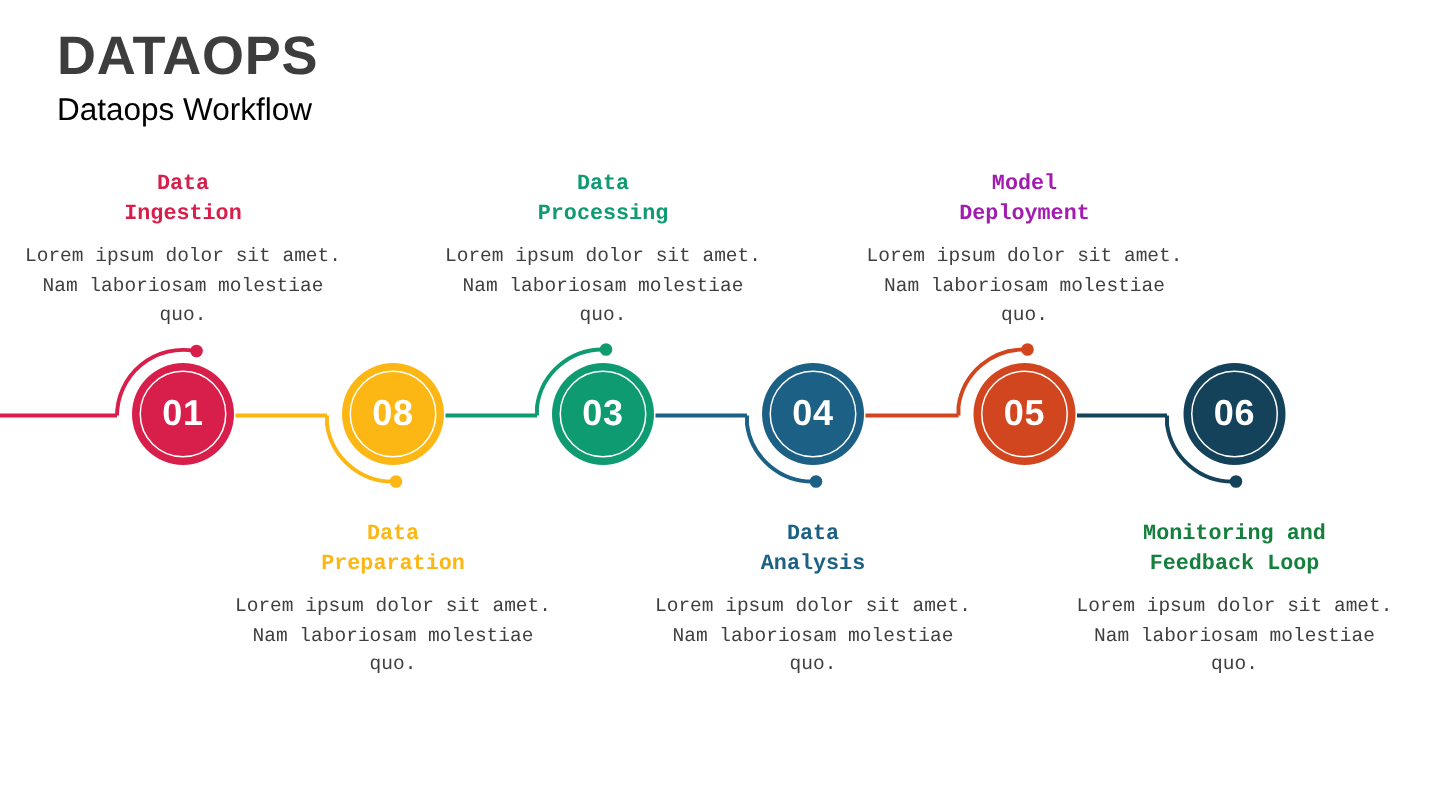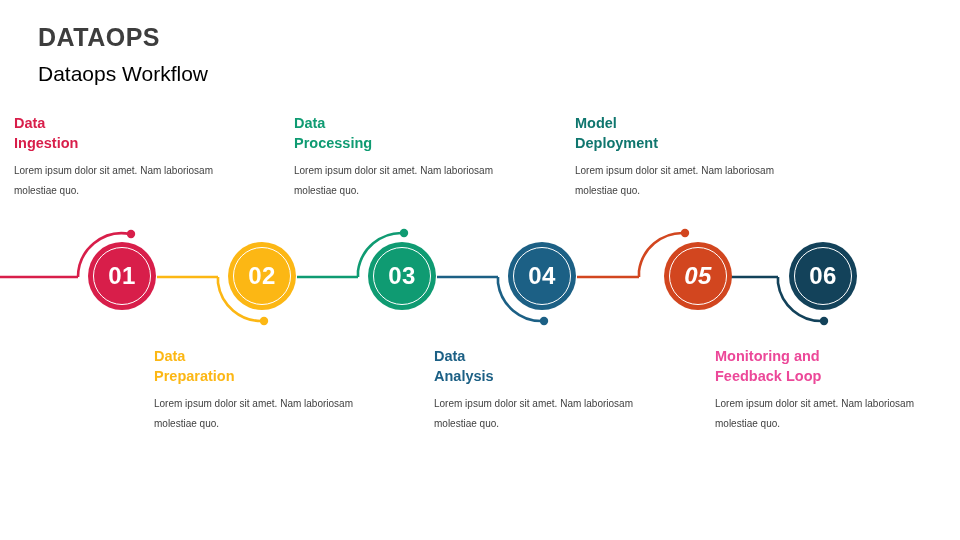--- a/index.html
+++ b/index.html
@@ -16,21 +16,21 @@
     -webkit-font-smoothing: antialiased;
   }
 
   
   #slide-header {
     position: absolute;
     left: 38px;
     top: 16px;
   }
   #slide-title {
-    font-size: 25px;
+    font-size: 36px;
     font-weight: bold;
     color: #3d3d3d;
     letter-spacing: 0.5px;
     line-height: 42px;
     margin: 0;
   }
   #slide-subtitle {
     font-size: 21px;
     font-weight: normal;
     color: #000000;
@@ -86,31 +86,32 @@
     color: #ffffff;
     font-size: 24px;
     font-weight: bold;
     letter-spacing: 0.5px;
   }
 
   
   .step-text {
     position: absolute;
     width: 216px;
-    text-align: left;
+    text-align: center;
+    font-family: Liberation Mono, monospace;
   }
   .step-text .step-title {
     font-size: 14.5px;
     font-weight: bold;
     line-height: 20px;
     margin: 0 0 8px 0;
     white-space: pre-line;
   }
   .step-text .step-desc {
-    font-size: 10px;
+    font-size: 13px;
     line-height: 19.5px;
     color: #3f3f3f;
     margin: 0;
   }
   .step-text.above { }
   .step-text.below { }
 </style>
 </head>
 <body style="background: rgb(255, 255, 255);">
 
@@ -161,21 +162,21 @@
   </div>
   <div class="step-text above" style="left:14px; top:113px;">
     <p class="step-title" style="color: rgb(216, 30, 74);">Data
 Ingestion</p>
     <p class="step-desc" style="color: rgb(63, 63, 63);">Lorem ipsum dolor sit amet. Nam laboriosam molestiae quo.</p>
   </div>
 
   <div class="step-node" style="left:228px;">
     <div class="node-disc" style="background: rgb(252, 183, 20);"></div>
     <div class="node-ring"></div>
-    <div class="node-number">02</div>
+    <div class="node-number">08</div>
   </div>
   <div class="step-text below" style="left:154px; top:346px;">
     <p class="step-title" style="color: rgb(252, 183, 20);">Data
 Preparation</p>
     <p class="step-desc" style="color: rgb(63, 63, 63);">Lorem ipsum dolor sit amet. Nam laboriosam molestiae quo.</p>
   </div>
 
   <div class="step-node" style="left:368px;">
     <div class="node-disc" style="background: rgb(15, 155, 114);"></div>
     <div class="node-ring"></div>
@@ -191,35 +192,35 @@
     <div class="node-disc" style="background: rgb(28, 96, 133);"></div>
     <div class="node-ring"></div>
     <div class="node-number">04</div>
   </div>
   <div class="step-text below" style="left:434px; top:346px;">
     <p class="step-title" style="color: rgb(28, 96, 133);">Data
 Analysis</p>
     <p class="step-desc" style="color: rgb(63, 63, 63);">Lorem ipsum dolor sit amet. Nam laboriosam molestiae quo.</p>
   </div>
 
-  <div class="step-node" style="left:664px;font-style:italic;">
+  <div class="step-node" style="left:649px;">
     <div class="node-disc" style="background: rgb(210, 70, 31);"></div>
     <div class="node-ring"></div>
     <div class="node-number">05</div>
   </div>
   <div class="step-text above" style="left:575px; top:113px;">
-    <p class="step-title" style="color: #0f766e;">Model
+    <p class="step-title" style="color: #a21caf;">Model
 Deployment</p>
     <p class="step-desc" style="color: rgb(63, 63, 63);">Lorem ipsum dolor sit amet. Nam laboriosam molestiae quo.</p>
   </div>
 
   <div class="step-node" style="left:789px;">
     <div class="node-disc" style="background: rgb(19, 66, 90);"></div>
     <div class="node-ring"></div>
     <div class="node-number">06</div>
   </div>
   <div class="step-text below" style="left:715px; top:346px;">
-    <p class="step-title" style="color: #ec4899;">Monitoring and
+    <p class="step-title" style="color: #15803d;">Monitoring and
 Feedback Loop</p>
     <p class="step-desc" style="color: rgb(63, 63, 63);">Lorem ipsum dolor sit amet. Nam laboriosam molestiae quo.</p>
   </div>
 
 </div>
 
 </body></html>

